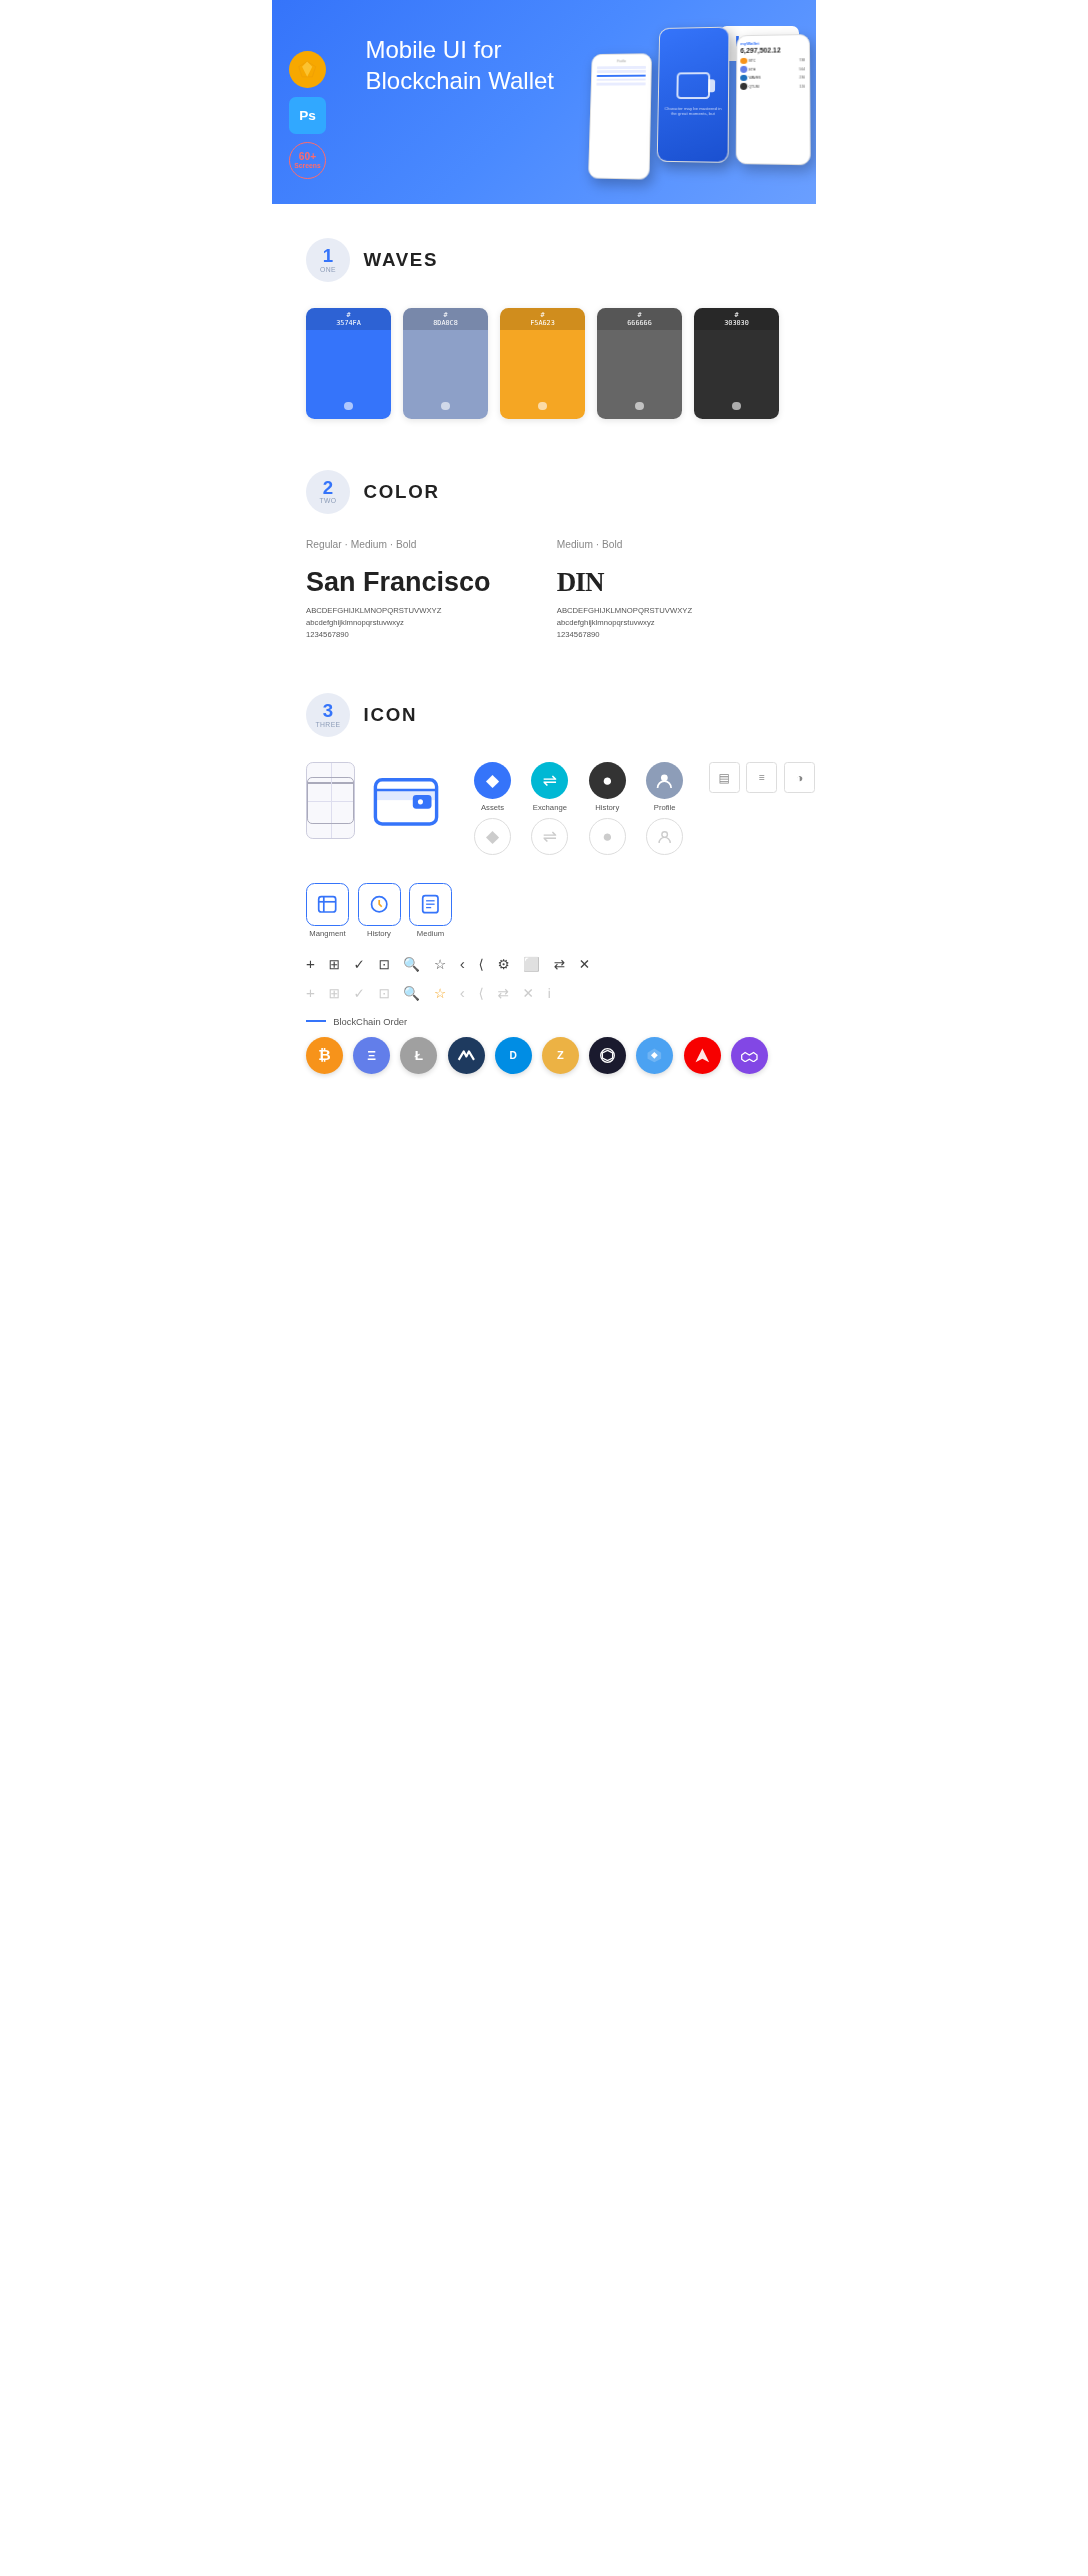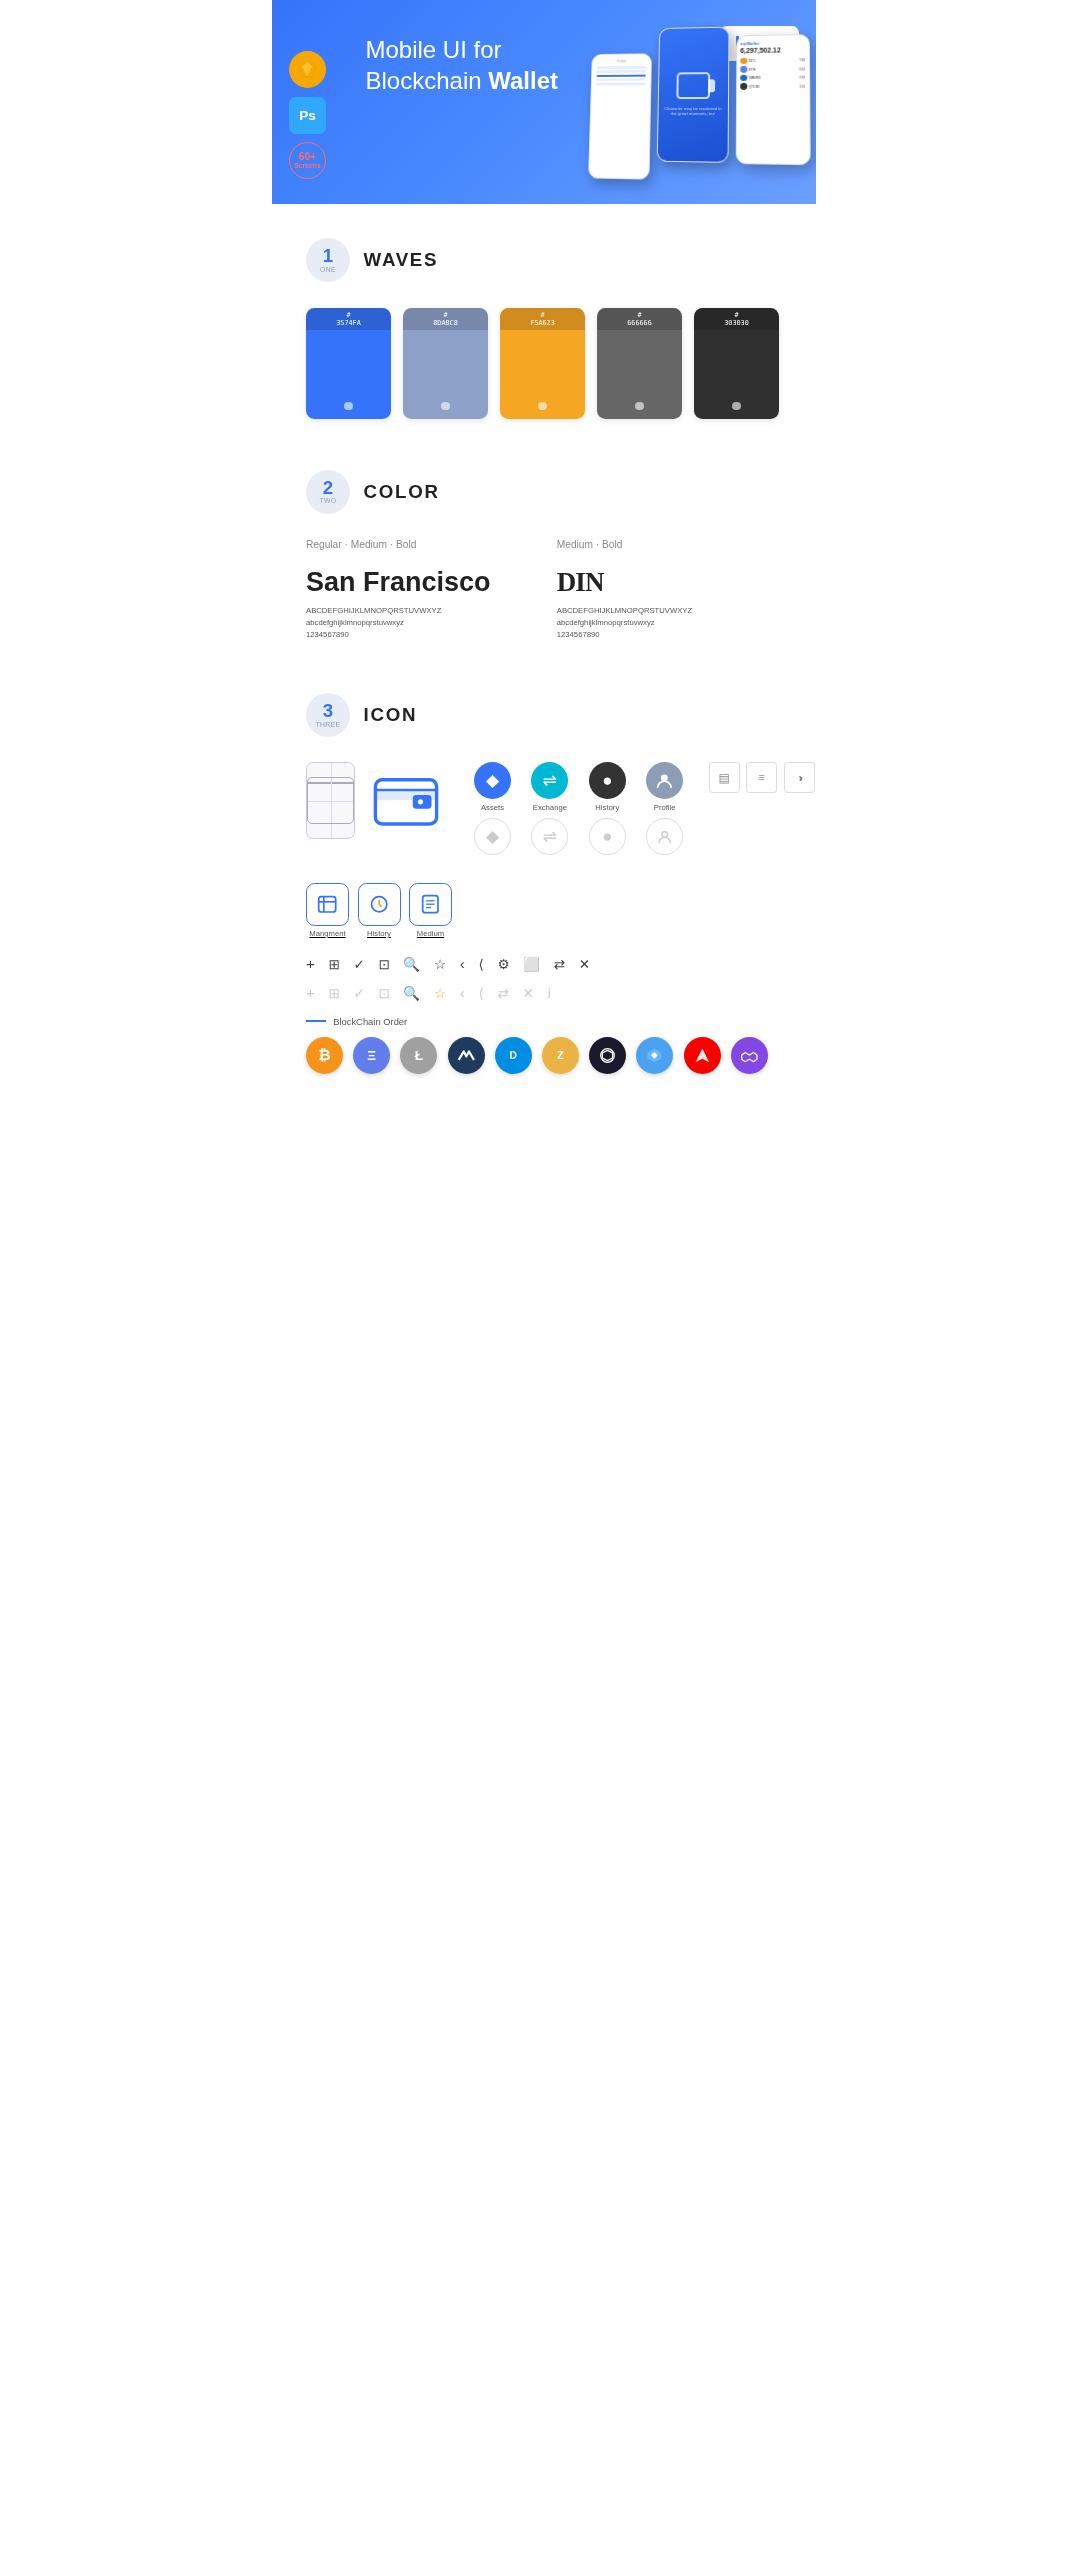--- a/index.html
+++ b/index.html
@@ -13,21 +13,21 @@
       overflow: hidden;
       min-height: 204px;
     }
     .hero-title {
       color: #fff;
       font-size: 24px;
       font-weight: 400;
       line-height: 1.3;
       max-width: 255px;
     }
-    .hero-title strong { font-weight: 700; }
+    .hero-title strong { font-weight: 400; }
     .ui-kit-badge {
       position: absolute;
       top: 25.5px;
       right: 17px;
       background: #fff;
       color: #3574FA;
       font-weight: 700;
       font-size: 18.7px;
       padding: 6.8px 15.3px;
       border-radius: 6.8px;
@@ -234,21 +234,20 @@
       display: flex;
       gap: 8.5px;
       flex-wrap: wrap;
       margin-top: 8.5px;
     }
     .nav-icon-item {
       display: flex;
       flex-direction: column;
       align-items: center;
       gap: 3.4px;
-      text-decoration: underline;
     }
     .nav-icon-box {
       width: 43px;
       height: 43px;
       border: 1.7px solid #3574FA;
       border-radius: 8.5px;
       display: flex;
       align-items: center;
       justify-content: center;
       color: #3574FA;

